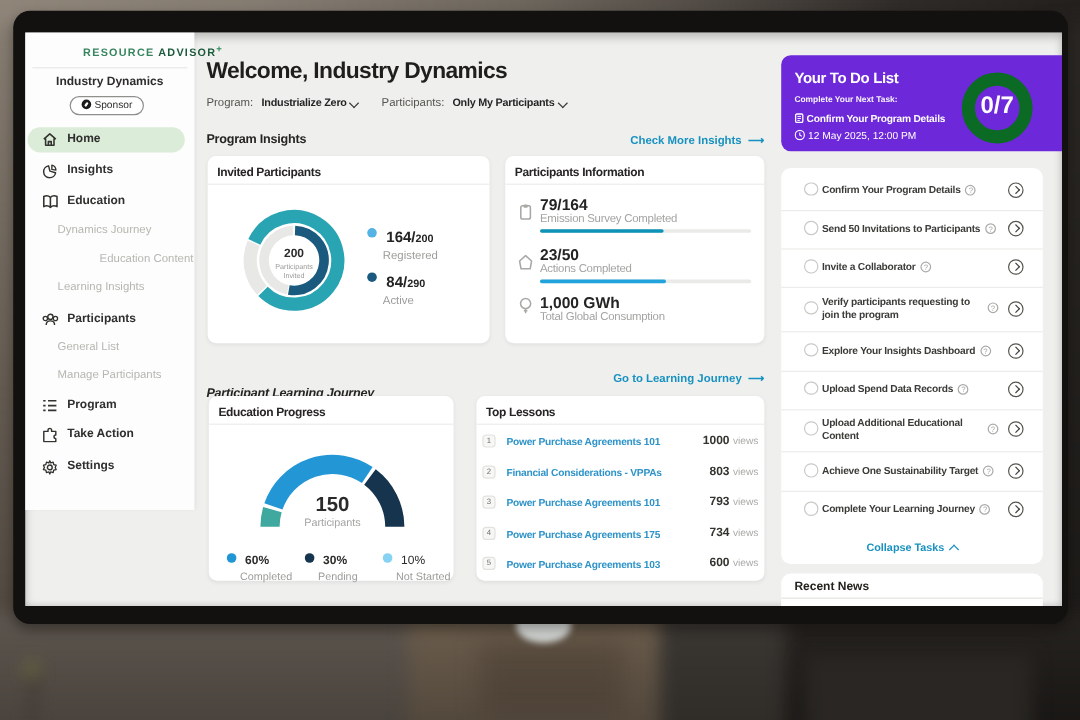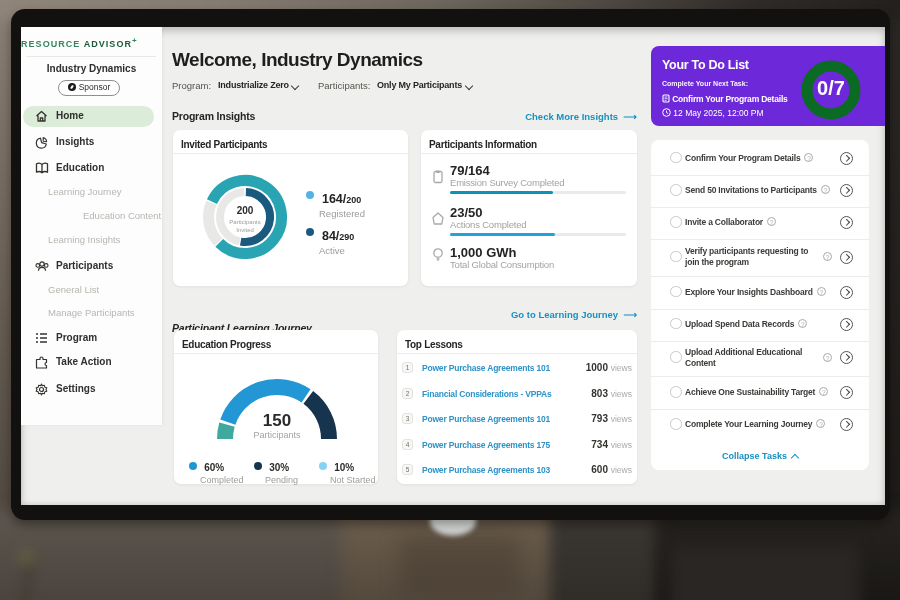--- a/index.html
+++ b/index.html
@@ -8,21 +8,21 @@
 #bg { position:absolute; left:0; top:0; width:900px; height:600px; overflow:hidden; }
 #bg .b { position:absolute; filter:blur(7px); }
 #monitor { position:absolute; left:11px; top:9px; width:879px; height:511px;
   background:#121110; border-radius:14px; box-shadow:0 5px 10px rgba(10,8,6,.38); }
 #screen { position:absolute; left:21px; top:27px; width:864px; height:478px;
   background:#eff0ee; overflow:hidden; box-shadow: inset 0 4px 8px rgba(0,0,0,.22), inset 0 -2px 4px rgba(0,0,0,.08); }
 .abs { position:absolute; }
 
 #sidebar { position:absolute; left:0; top:0; width:141px; height:398px; background:#fcfdfc;
   box-shadow: 1px 0 3px rgba(0,0,0,.05); }
-#logo { position:absolute; top:9px; left:0; width:165px; text-align:left;
+#logo { position:absolute; top:9px; left:0; width:165px; text-align:right;
   font-size:9px; font-weight:bold; letter-spacing:1.05px; }
 #logo .r { color:#37855f; } #logo .a { color:#1d5a3b; }
 #logo sup { color:#2e8a58; font-size:8px; }
 .sdiv { position:absolute; left:6px; width:129px; height:1px; background:#e8e8e5; top:29px; }
 #org { position:absolute; top:36px; left:0; width:141px; text-align:center;
   font-size:10px; font-weight:bold; color:#2e2d2c; }
 #sponsor { position:absolute; left:36px; top:53px; width:62px; height:16px;
   border:1.4px solid #8f8f8c; border-radius:9px; background:#fff;
   font-size:8.5px; color:#2e2d2c; line-height:13px; text-align:center; left:37px; }
 #sponsor .dot { display:inline-block; width:8px; height:8px; border-radius:50%;
@@ -138,21 +138,21 @@
             <path d="M8.2 1.6 A 4.5 4.5 0 0 1 11.6 5.8 L8.2 5.2 Z" fill="none" stroke="#33332f" stroke-width="1.1" stroke-linejoin="round"></path>
           </svg>
           <span class="lbl">Insights</span>
         </div>
         <div class="mitem" style="top:131px;">
           <svg width="14" height="12" viewBox="0 0 14 12">
             <path d="M7 2.5 C5.5 1 3 1 1.5 1.8 L1.5 10.2 C3 9.4 5.5 9.4 7 10.8 C8.5 9.4 11 9.4 12.5 10.2 L12.5 1.8 C11 1 8.5 1 7 2.5 L7 10.8" fill="none" stroke="#33332f" stroke-width="1.3" stroke-linejoin="round"></path>
           </svg>
           <span class="lbl">Education</span>
         </div>
-        <div class="sitem" style="top:159px;">Learning Journey</div>
+        <div class="sitem" style="top:159px;">Dynamics Journey</div>
         <div class="sitem" style="top:183px;margin-left:35px;">Education Content</div>
         <div class="sitem" style="top:207px;">Learning Insights</div>
         <div class="mitem" style="top:229px;">
           <svg width="14" height="12" viewBox="0 0 14 12">
             <circle cx="7" cy="4" r="2.2" fill="none" stroke="#33332f" stroke-width="1.2"></circle>
             <circle cx="2.8" cy="5.4" r="1.8" fill="none" stroke="#33332f" stroke-width="1.1"></circle>
             <circle cx="11.2" cy="5.4" r="1.8" fill="none" stroke="#33332f" stroke-width="1.1"></circle>
             <path d="M3.5 10.8 C3.5 8.6 5 7.4 7 7.4 C9 7.4 10.5 8.6 10.5 10.8" fill="none" stroke="#33332f" stroke-width="1.2"></path>
           </svg>
           <span class="lbl">Participants</span>
@@ -261,21 +261,21 @@
       <span style="font-size:10px;font-weight:bold;color:#2b2b29;">&nbsp;60%</span>
       <div style="font-size:9px;color:#9c9c99;margin-left:11px;">Completed</div>
     </div>
     <div class="abs" style="left:80px; top:127px;">
       <span class="dot" style="width:8px;height:8px;background:#16344e;vertical-align:1px;"></span>
       <span style="font-size:10px;font-weight:bold;color:#2b2b29;margin-top:38px;">&nbsp;30%</span>
       <div style="font-size:9px;color:#9c9c99;margin-left:11px;">Pending</div>
     </div>
     <div class="abs" style="left:145px; top:127px;">
       <span class="dot" style="width:8px;height:8px;background:#85d2f2;vertical-align:1px;"></span>
-      <span style="font-size:10px;font-weight:bold;color:#2b2b29;">&nbsp;10%</span>
+      <span style="font-size:10px;font-weight:normal;color:#2b2b29;">&nbsp;10%</span>
       <div style="font-size:9px;color:#9c9c99;margin-left:11px;">Not Started</div>
     </div>
   </div>
 
   <div class="card" style="left:376px; top:303px; width:240px; height:154px;">
     <div class="ctitle">Top Lessons</div>
     <div class="cdiv"></div>
     <div class="drow" style="top:32px;">
         <div class="chip">1</div>
         <div class="dtitle">Power Purchase Agreements 101</div>
@@ -371,13 +371,17 @@
       <div class="tsep" style="top:34.5px;"></div>
       <div class="tsep" style="top:66.5px;"></div>
       <div class="tsep" style="top:98.5px;"></div>
       <div class="tsep" style="top:136px;"></div>
       <div class="tsep" style="top:168.5px;"></div>
       <div class="tsep" style="top:200.5px;"></div>
       <div class="tsep" style="top:236px;"></div>
       <div class="tsep" style="top:268.5px;"></div>
       <div id="collapse">Collapse Tasks&nbsp;&nbsp;<span style="display:inline-block;width:6px;height:6px;border-left:1.6px solid #1791c0;border-top:1.6px solid #1791c0;transform:rotate(45deg);vertical-align:-2px;"></span></div>
     </div>
+  <div id="news">
+    <div class="t">Recent News</div>
+    <div class="d"></div>
+  </div>
 </div>
 
 </body></html>

